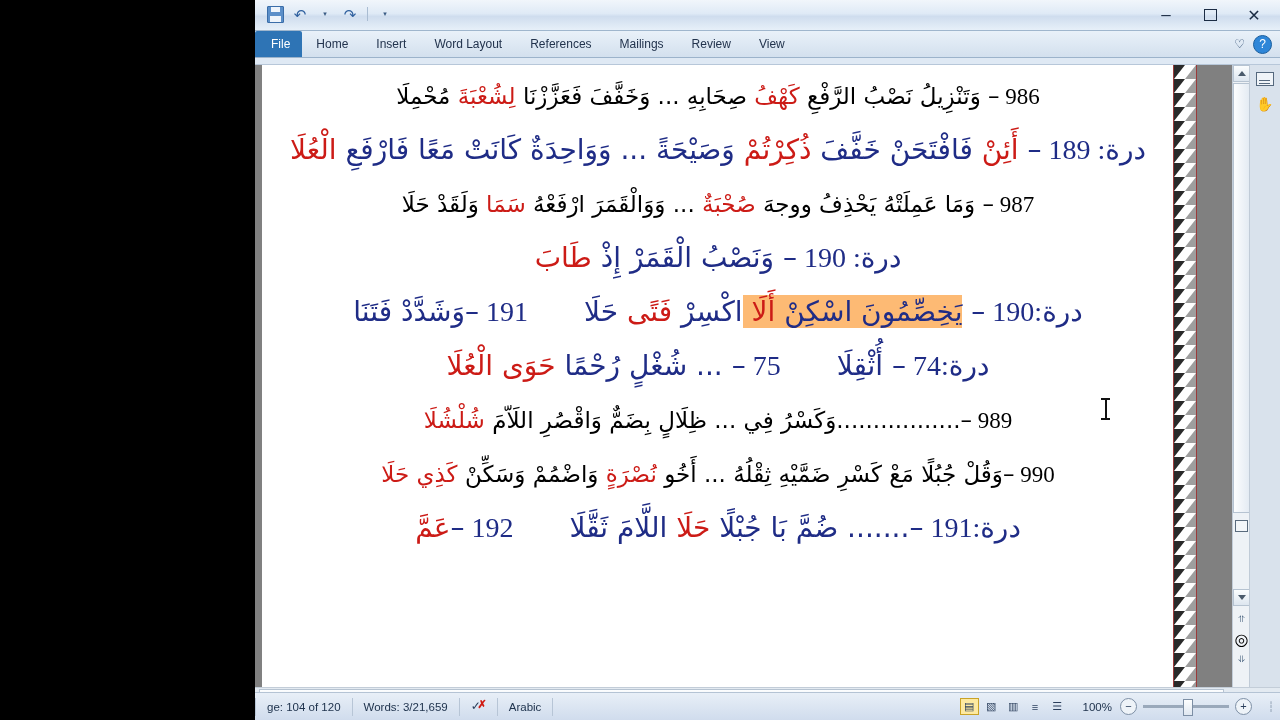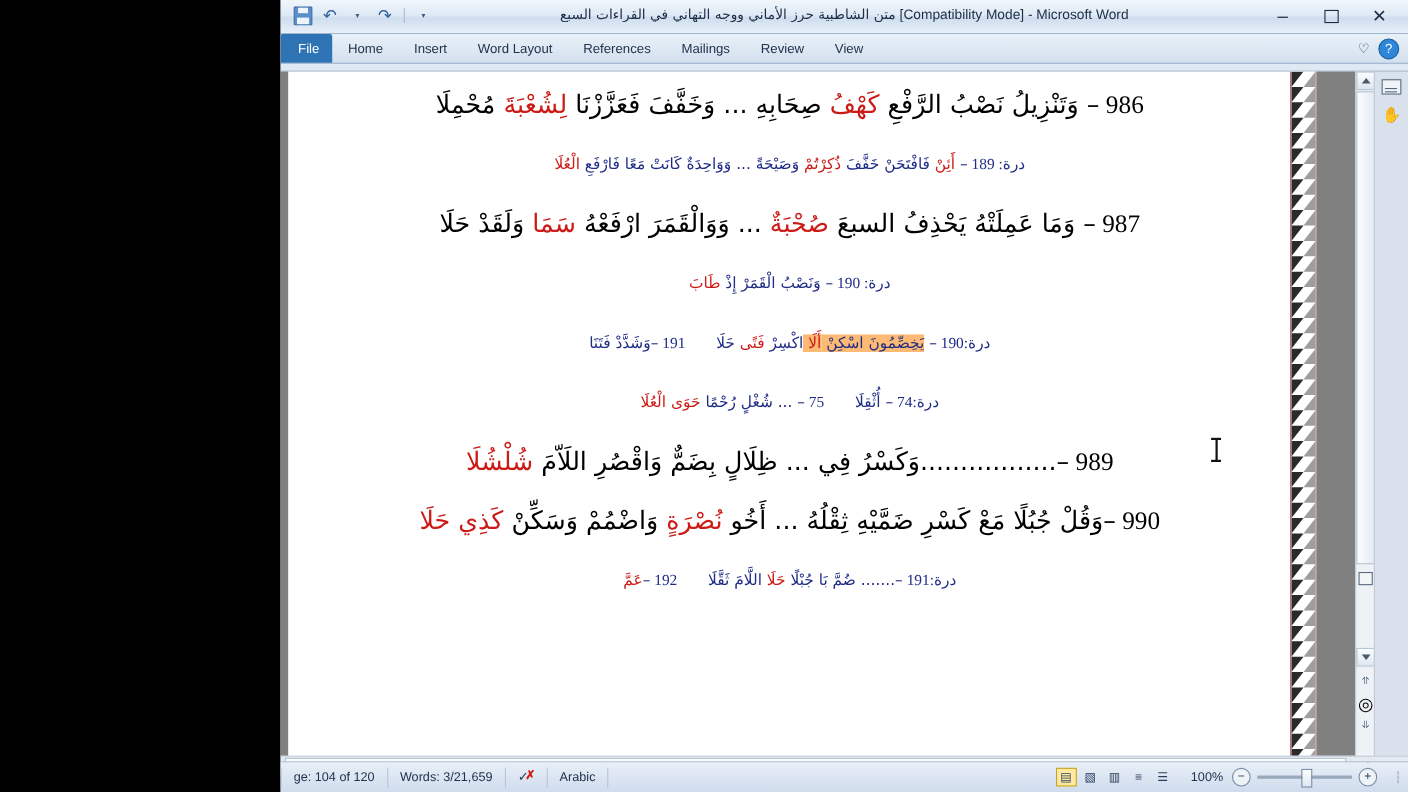--- a/index.html
+++ b/index.html
@@ -64,21 +64,21 @@
   .tri:after{content:"";position:absolute;right:0;top:0;border-style:solid;
     border-width:0 0 14px 11px;border-color:transparent transparent #9e9e9e transparent;}
 
   #doc-lines{position:absolute;left:0;top:0;width:912px;height:640px;
     direction:rtl;padding:4px 16px 0 16px;box-sizing:border-box;}
 
   .line{font-family:"DejaVu Sans","Liberation Sans",sans-serif;
     direction:rtl;unicode-bidi:embed;white-space:nowrap;line-height:1;
     margin:0;display:flex;align-items:center;height:54px;}
   .line.black{color:#000;font-size:23px;justify-content:center;}
-  .line.blue{color:#1f2c86;font-size:14px;justify-content:center;}
+  .line.blue{color:#1f2c86;font-size:28px;justify-content:center;}
   .r{color:#cc1b16;}
   .b{color:#000;}
   .bl{color:#1f2c86;}
   .hl{background:#fdba74;}
   .num{font-family:"Liberation Serif","DejaVu Serif",serif;}
 
   
   #cursor{position:absolute;left:846px;top:333px;width:9px;height:24px;z-index:40;}
   #cursor:before{content:"";position:absolute;left:3.5px;top:2px;width:2px;height:20px;background:#111;}
   #cursor:after{content:"";position:absolute;left:0;top:0;width:9px;height:2px;background:#111;
@@ -151,24 +151,20 @@
         <div class="qat-btn">
             <span class="save-ico"></span>
           </div>
         <div class="qat-btn undo-ico">↶</div>
         <div class="qat-btn tiny-arrow">▾</div>
         <div class="qat-btn undo-ico">↷</div>
         <div class="qat-sep"></div>
         <div class="qat-btn tiny-arrow">▾</div>
       </div>
 
-      <div id="win-title">
-        <span class="ar">متن الشاطبية حرز الأماني ووجه التهاني في القراءات السبع</span>
-        <span>[Compatibility Mode]  -  Microsoft Word</span>
-      </div>
 
       <div class="wbtns">
         <div class="wbtn min">–</div>
         <div class="wbtn max">
             <span></span>
           </div>
         <div class="wbtn close">✕</div>
       </div>
     </div>
 
@@ -195,21 +191,21 @@
 
       <div id="page">
         <div id="doc-lines">
             <div class="line black">
               <div><span class="b num">986 </span><span class="b">– وَتَنْزِيلُ نَصْبُ الرَّفْعِ </span><span class="r">كَهْفُ </span><span class="b">صِحَابِهِ ... وَخَفَّفَ فَعَزَّزْنَا </span><span class="r">لِشُعْبَةَ </span><span class="b">مُحْمِلَا</span></div>
             </div>
             <div class="line blue">
               <div><span class="bl num">درة: 189 </span><span class="bl">– </span><span class="r">أَئِنْ </span><span class="bl">فَافْتَحَنْ خَفَّفَ </span><span class="r">ذُكِرْتُمْ </span><span class="bl">وَصَيْحَةً ... وَوَاحِدَةٌ كَانَتْ مَعًا فَارْفَعِ </span><span class="r">الْعُلَا</span></div>
             </div>
             <div class="line black">
-              <div><span class="b num">987 </span><span class="b">– وَمَا عَمِلَتْهُ يَحْذِفُ السبعَ </span><span class="r">صُحْبَةٌ </span><span class="b">... وَوَالْقَمَرَ ارْفَعْهُ </span><span class="r">سَمَا </span><span class="b">وَلَقَدْ حَلَا</span></div>
+              <div><span class="b num">987 </span><span class="b">– وَمَا عَمِلَتْهُ يَحْذِفُ ووجهَ </span><span class="r">صُحْبَةٌ </span><span class="b">... وَوَالْقَمَرَ ارْفَعْهُ </span><span class="r">سَمَا </span><span class="b">وَلَقَدْ حَلَا</span></div>
             </div>
             <div class="line blue">
               <div><span class="bl num">درة: 190 </span><span class="bl">– وَنَصْبُ الْقَمَرْ إِذْ </span><span class="r">طَابَ</span></div>
             </div>
             <div class="line blue">
               <div><span class="bl num">درة:190 </span><span class="bl">– </span><span class="bl hl">يَخِصِّمُونَ اسْكِنْ </span><span class="r hl">أَلَا </span><span class="bl">اكْسِرْ </span><span class="r">فَتًى </span><span class="bl">حَلَا</span><span class="bl">  </span><span class="bl num">191 </span><span class="bl">–وَشَدَّدْ فَتَنَا</span></div>
             </div>
             <div class="line blue">
               <div><span class="bl num">درة:74 </span><span class="bl">– </span><span class="bl">أُثْقِلَا</span><span class="bl">  </span><span class="bl num">75 </span><span class="bl">– ... شُغْلٍ رُحْمًا </span><span class="r">حَوَى الْعُلَا</span></div>
             </div>

